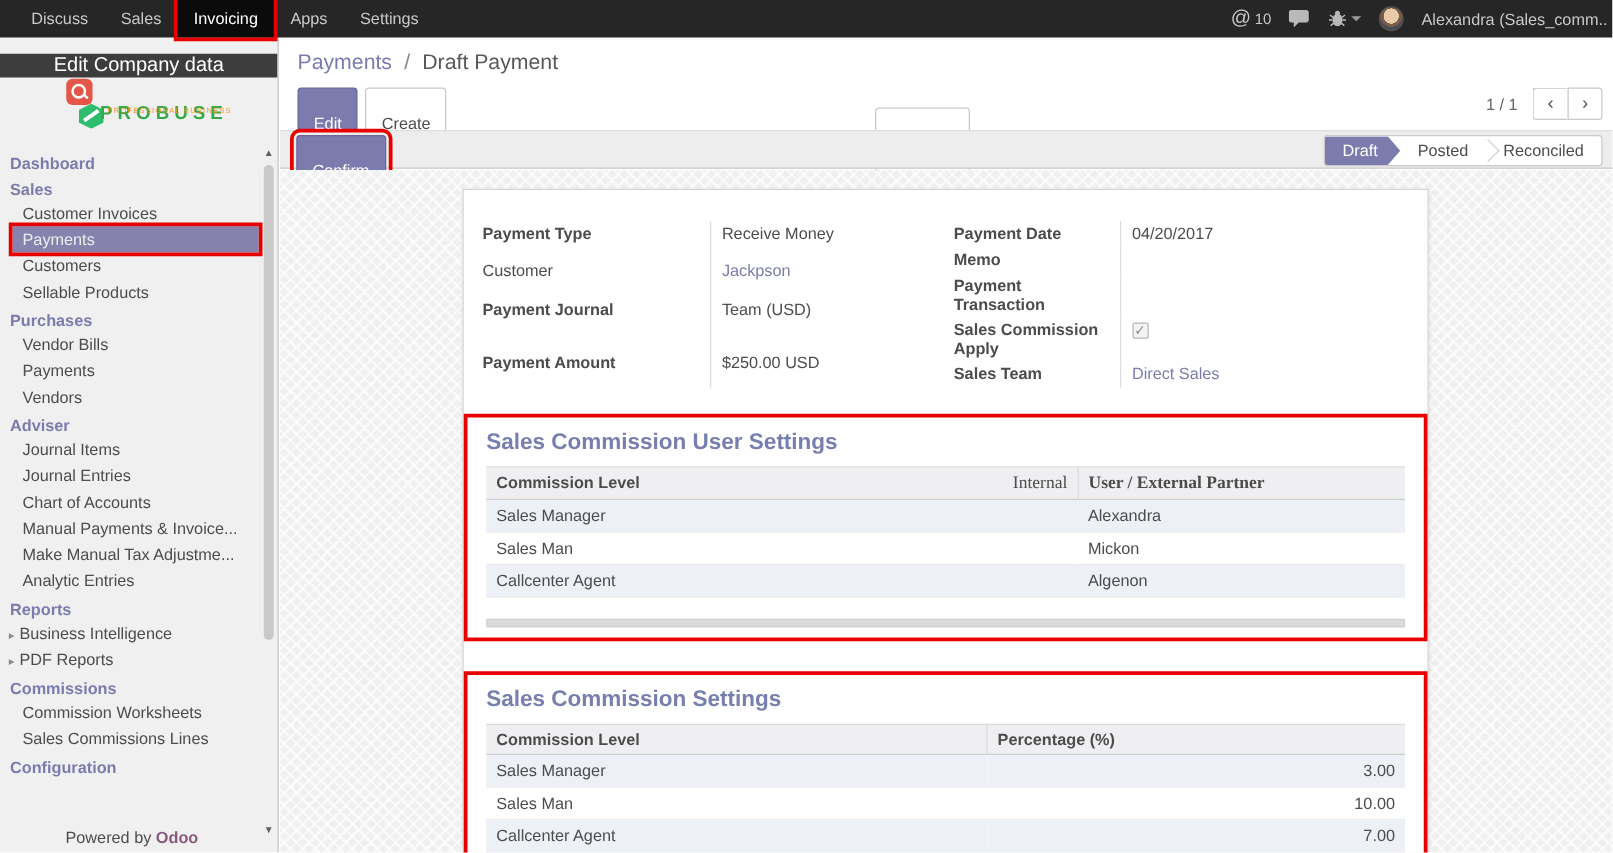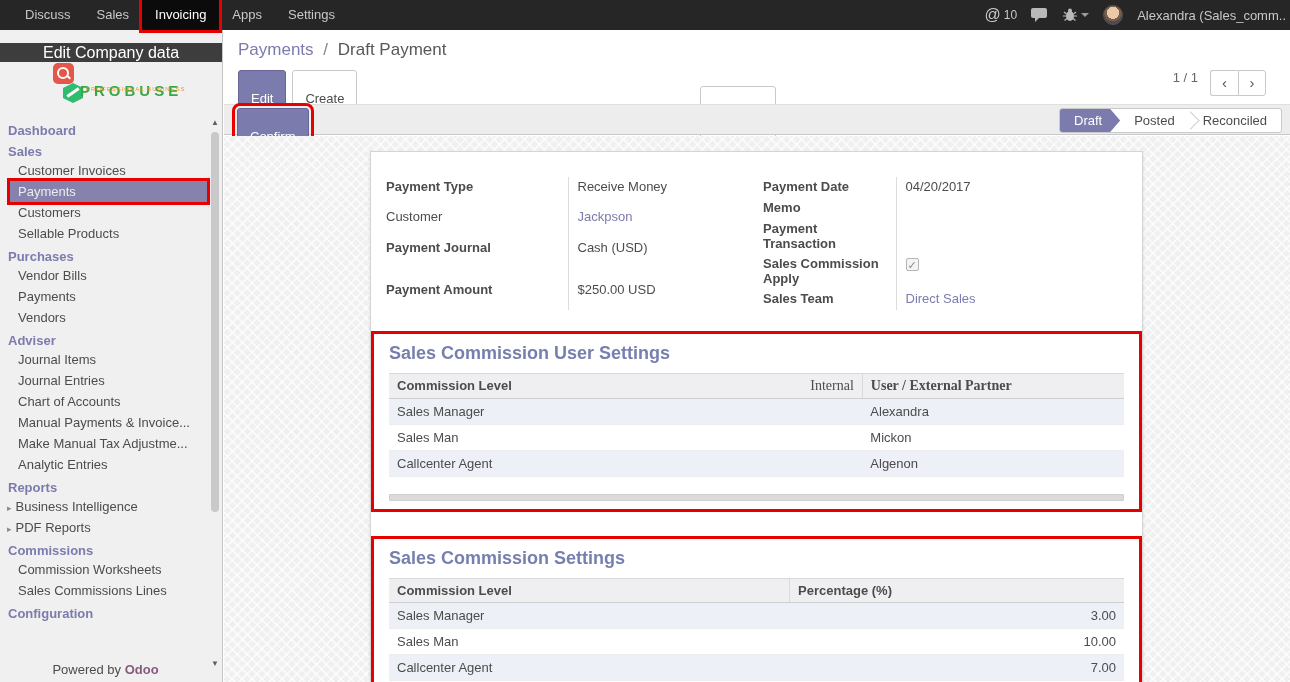--- a/index.html
+++ b/index.html
@@ -50,21 +50,21 @@
   .control-panel { position:relative; height:74px; background:#fff; }
   .breadcrumb { position:absolute; top:10px; left:14px; font-size:17px; }
   .breadcrumb .parent { color:#7c7bad; cursor:pointer; }
   .breadcrumb .sep { color:#888; margin:0 5px; }
   .breadcrumb .current { color:#585858; }
   .btn { display:inline-block; font-size:13px; line-height:16px; padding:20px 12px; border-radius:3px; border:1px solid #c9c9c9; background:#fff; color:#4c4c4c; cursor:pointer; }
   .btn.primary { background:#7c7bad; border-color:#686798; color:#fff; }
   .cp-buttons { position:absolute; top:40px; left:14px; display:flex; gap:6px; }
   .action-btn { position:absolute; top:56px; left:476px; }
   .action-btn .caret { width:0; height:0; border-left:4px solid transparent; border-right:4px solid transparent; border-top:4px solid #666; display:inline-block; margin-left:6px; vertical-align:middle; }
-  .pager { position:absolute; top:40px; right:24px; display:flex; align-items:flex-start; gap:12px; }
+  .pager { position:absolute; top:40px; right:8px; display:flex; align-items:center; gap:12px; }
   .pager .count { font-size:13px; color:#666; }
   .pager .pg-group { display:flex; }
   .pager .pg-btn { width:28px; height:26px; background:#fff; border:1px solid #c9c9c9; color:#555; font-size:15px; line-height:24px; text-align:center; cursor:pointer; }
   .pager .pg-btn.prev { border-radius:3px 0 0 3px; border-right:none; }
   .pager .pg-btn.next { border-radius:0 3px 3px 0; }
 
   .status-bar { position:relative; height:31px; background:#ededed; border-top:1px solid #e0e0e0; border-bottom:1px solid #c9c9c9; }
   .confirm-btn { position:absolute; top:3px; left:13px; outline:3px solid #e80000; outline-offset:2px; }
   .statusbar-widget { position:absolute; top:3px; right:8px; height:25px; background:#fff; border:1px solid #c9c9c9; border-radius:3px; display:flex; overflow:hidden; }
   .state { line-height:23px; padding:0 14px; font-size:13px; color:#4c4c4c; position:relative; cursor:pointer; }
@@ -224,21 +224,21 @@
               <tr>
             <td class="lbl bold">Payment Type</td>
             <td class="val">Receive Money</td>
           </tr>
           <tr>
             <td class="lbl">Customer</td>
             <td class="val"><a class="lnk">Jackpson</a></td>
           </tr>
           <tr>
             <td class="lbl bold">Payment Journal</td>
-            <td class="val">Cash (USD)</td>
+            <td class="val">Team (USD)</td>
           </tr>
           <tr class="spacer-row">
                 <td class="lbl"></td>
                 <td class="val"></td>
               </tr>
           <tr>
             <td class="lbl bold">Payment Amount</td>
             <td class="val">$250.00 USD</td>
           </tr>
         </tbody>

